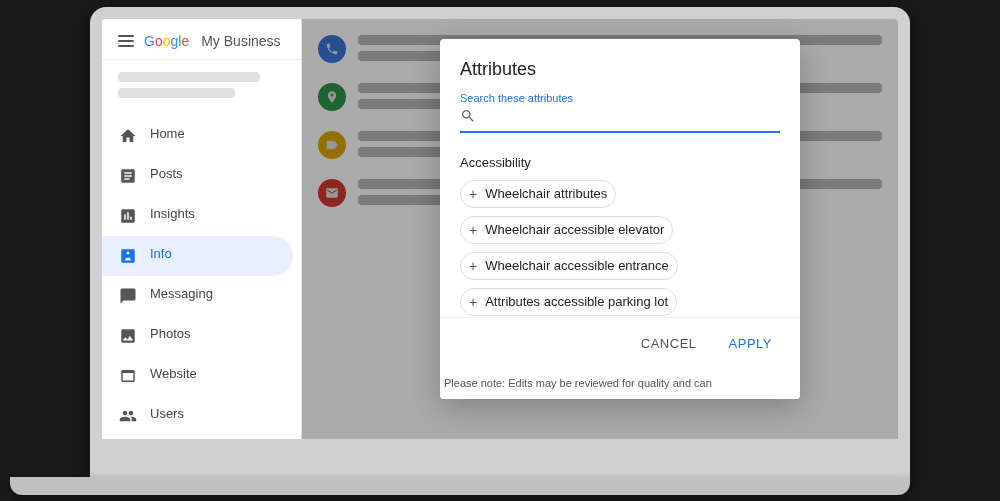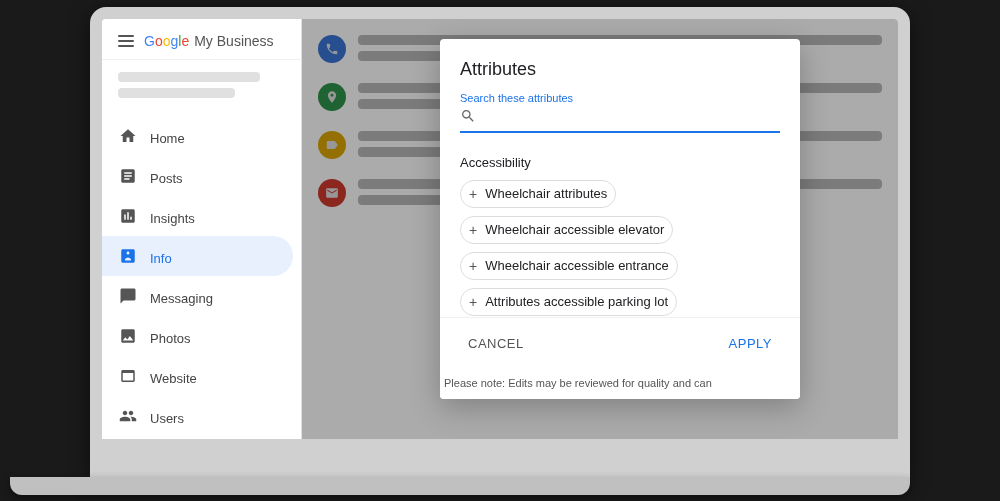--- a/index.html
+++ b/index.html
@@ -94,42 +94,42 @@
     }
     .logo-g { color: #4285F4; }
     .logo-o1 { color: #EA4335; }
     .logo-o2 { color: #FBBC04; }
     .logo-gl { color: #4285F4; }
     .logo-e { color: #34A853; }
 
     .logo-my-business {
       font-size: 14px;
       color: #555;
-      margin-left: 5px;
+      margin-left: 12px;
     }
 
     .sidebar-placeholder {
       padding: 12px 16px;
     }
     .placeholder-bar {
       height: 10px;
       background: #e0e0e0;
       border-radius: 4px;
       margin-bottom: 6px;
     }
     .placeholder-bar.short { width: 70%; }
     .placeholder-bar.medium { width: 85%; }
 
     .sidebar-nav {
       flex: 1;
     }
 
     .nav-item {
       display: flex;
-      align-items: flex-end;
+      align-items: flex-start;
       gap: 12px;
       padding: 10px 16px;
       cursor: pointer;
       color: #444;
       font-size: 13px;
       border-radius: 0 24px 24px 0;
       margin-right: 8px;
     }
     .nav-item.active {
       background: #e8f0fe;
@@ -298,21 +298,21 @@
 
     .plus-icon {
       color: #555;
       font-size: 14px;
       font-weight: 300;
     }
 
     .modal-footer {
       padding: 12px 20px;
       display: flex;
-      justify-content: space-between;
+      justify-content: flex-end;
       gap: 16px;
       align-items: center;
       border-top: 1px solid #f0f0f0;
     }
 
     .btn-cancel {
       font-size: 13px;
       font-weight: 500;
       color: #555;
       background: none;

